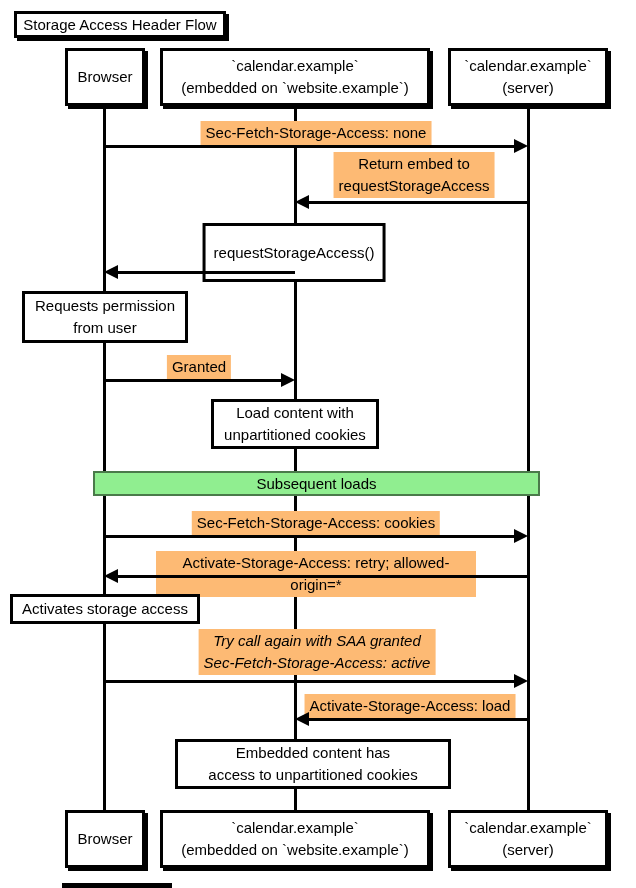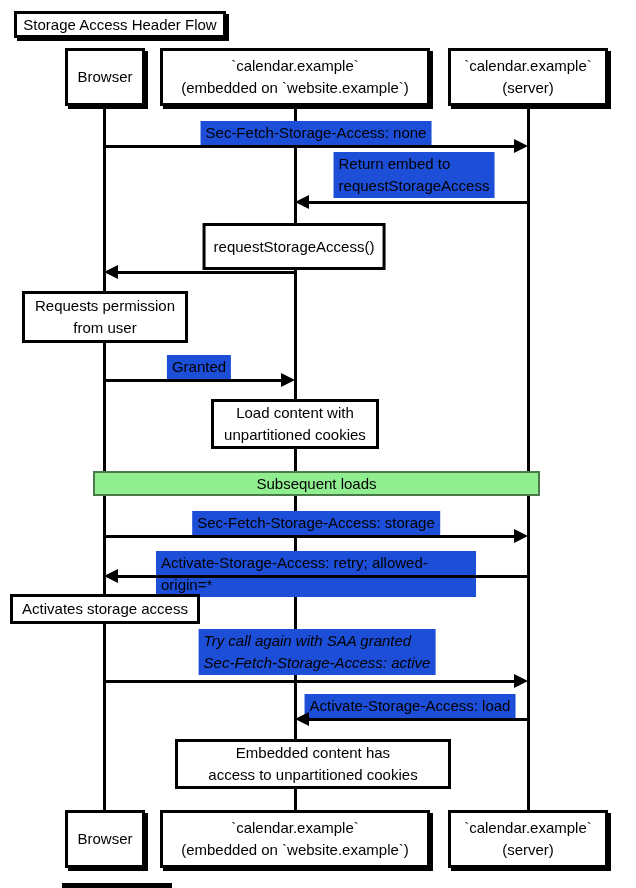--- a/index.html
+++ b/index.html
@@ -9,27 +9,27 @@
   }
   .box{
     position:absolute;background:#fff;border:3px solid #000;
     display:flex;align-items:center;justify-content:center;text-align:center;
     font-size:15px;line-height:1.45;box-sizing:border-box;
   }
   .shadowed{box-shadow:3px 3px 0 #000;}
   .prewrap{white-space:pre-line;}
   .lifeline{position:absolute;width:3px;background:#000;top:106px;height:706px;}
   .msg-label{
-    position:absolute;transform:translateX(-50%);background:#1d4ed8;
-    font-size:15px;line-height:1.45;padding:1px 5px;text-align:left;
+    position:absolute;transform:translateX(-50%);background:#fdba74;
+    font-size:15px;line-height:1.45;padding:1px 5px;text-align:center;
     white-space:pre-line;
   }
   .boxed-label{
     position:absolute;transform:translateX(-50%);background:#fff;
-    border:3px solid #000;font-size:15px;line-height:1.4;padding:10px 8px;
+    border:3px solid #000;font-size:15px;line-height:1.4;padding:16px 8px;
     text-align:center;box-sizing:border-box;white-space:pre-line;
   }
   .note{
     position:absolute;background:#fff;border:3px solid #000;box-sizing:border-box;
     display:flex;align-items:center;justify-content:center;text-align:center;
     font-size:15px;line-height:1.45;white-space:pre-line;padding:4px 6px;
   }
   .h-line{position:absolute;height:3px;background:#000;}
   .arrow-right{
     position:absolute;width:0;height:0;
@@ -82,21 +82,21 @@
 
   <div class="msg-label" style="left:199px;top:355px;">Granted</div>
   <div class="h-line" style="left:104px;top:379px;width:177px;"></div>
   <div class="arrow-right" style="left:281px;top:373px;"></div>
 
   <div class="note" style="left:211px;top:399px;width:168px;height:50px;">Load content with
 unpartitioned cookies</div>
 
   <div class="section-band">Subsequent loads</div>
 
-  <div class="msg-label" style="left:316px;top:511px;">Sec-Fetch-Storage-Access: storage</div>
+  <div class="msg-label" style="left:316px;top:511px;">Sec-Fetch-Storage-Access: cookies</div>
   <div class="h-line" style="left:104px;top:535px;width:410px;"></div>
   <div class="arrow-right" style="left:514px;top:529px;"></div>
 
   <div class="msg-label" style="left:316px;top:551px;">Activate-Storage-Access: retry; allowed-origin=*</div>
   <div class="h-line" style="left:118px;top:575px;width:410px;"></div>
   <div class="arrow-left" style="left:104px;top:569px;"></div>
 
   <div class="note" style="left:10px;top:594px;width:190px;height:30px;">Activates storage access</div>
 
   <div class="msg-label" style="left:317px;top:629px;font-style:italic;">Try call again with SAA granted

